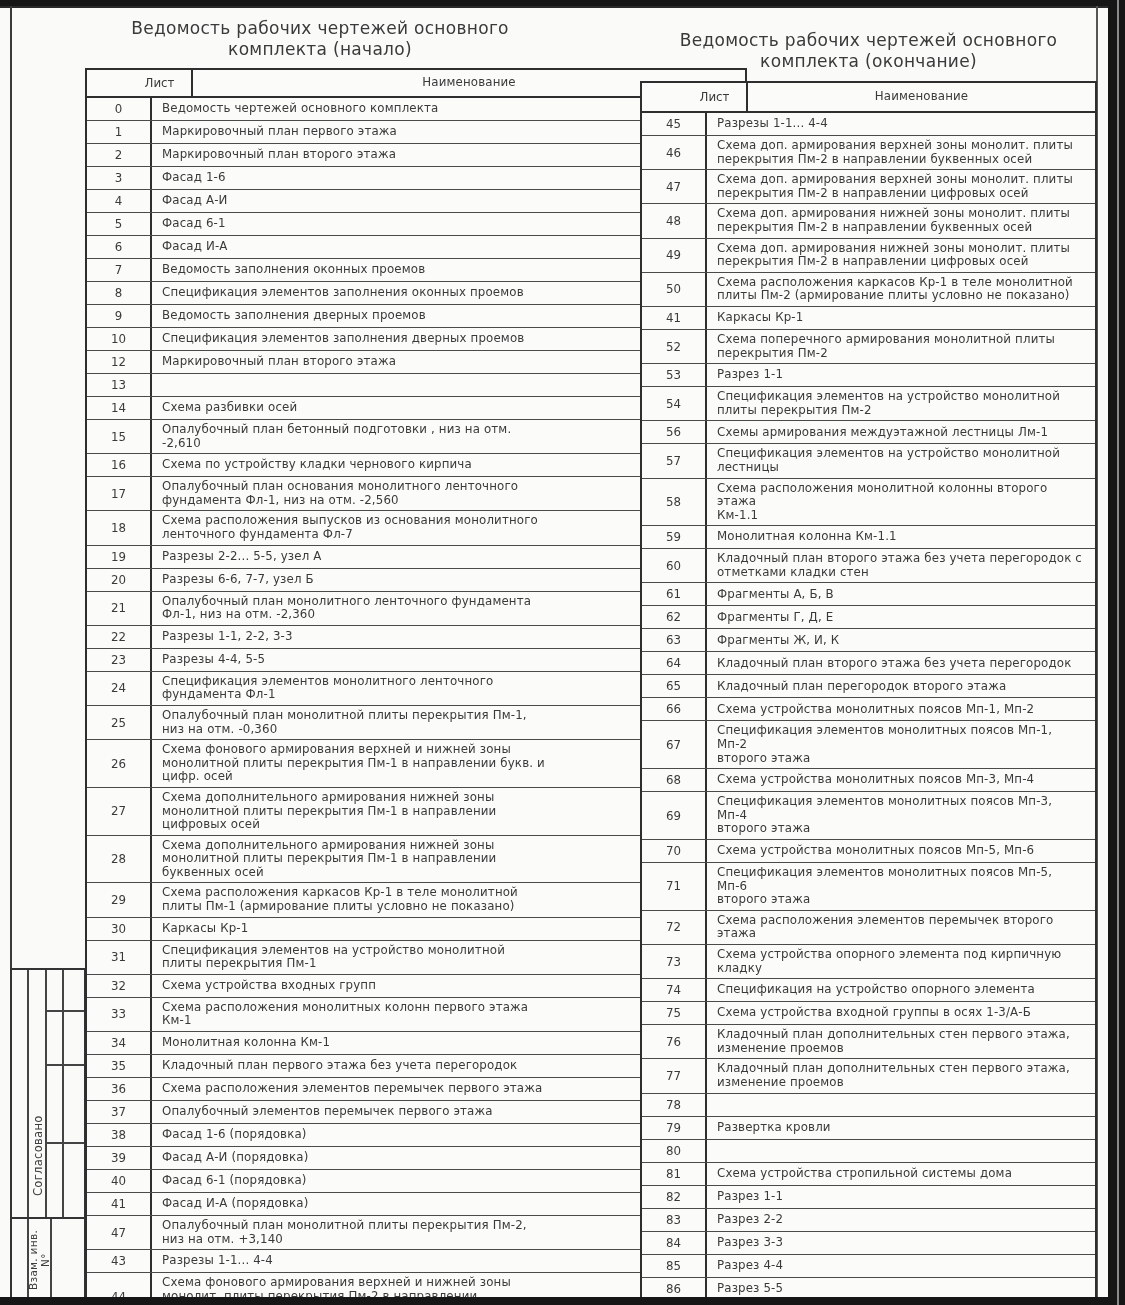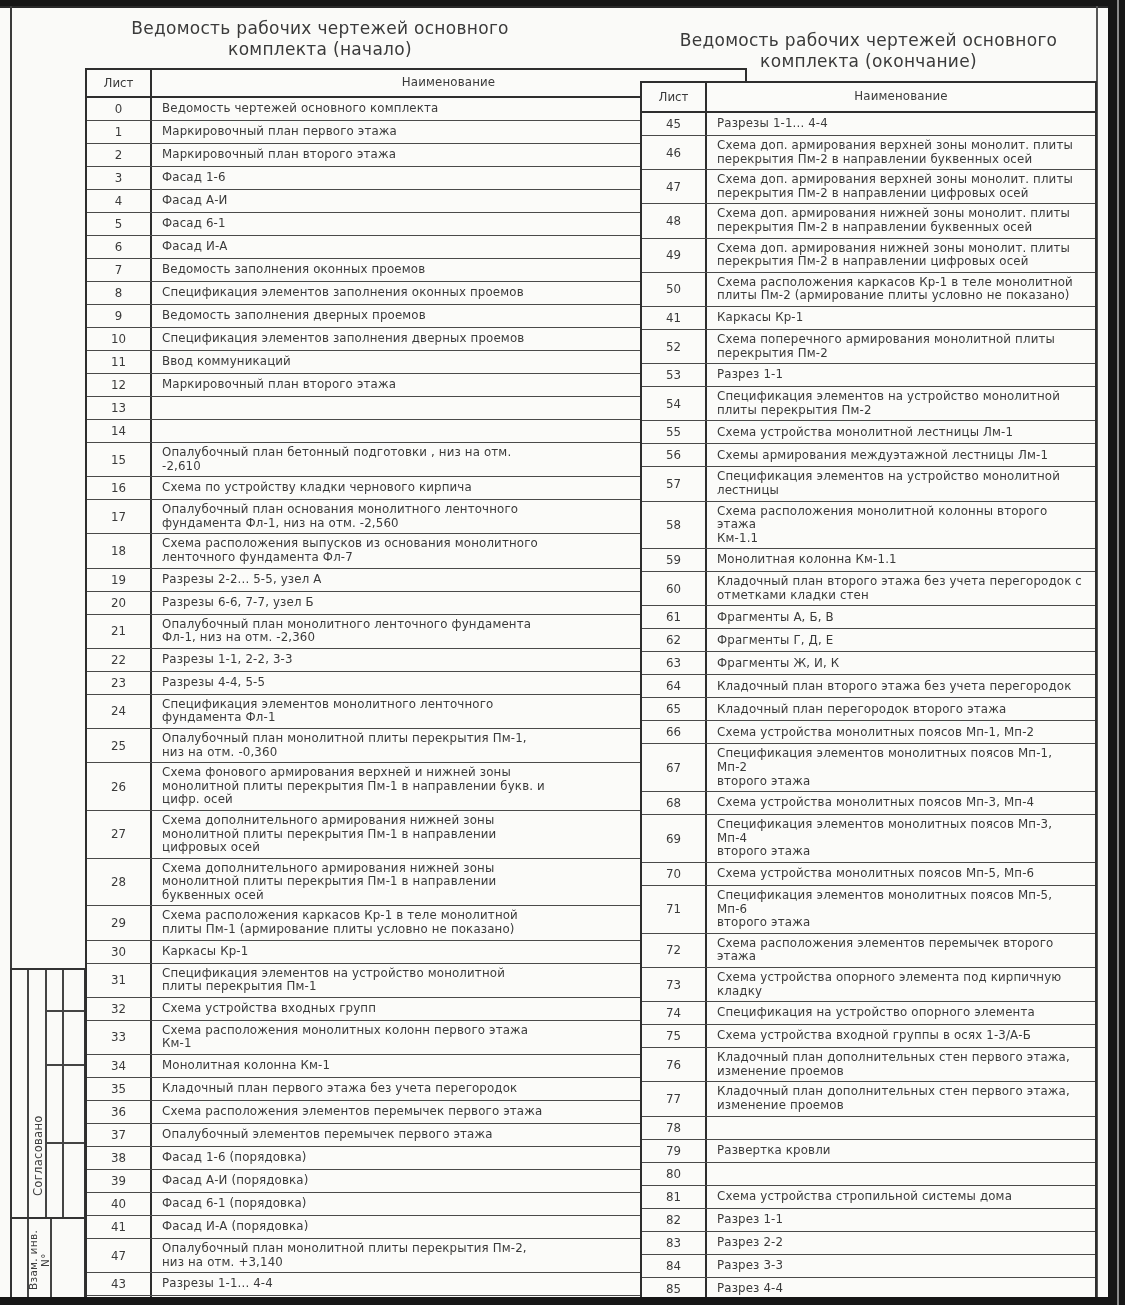--- a/index.html
+++ b/index.html
@@ -47,21 +47,21 @@
   .title-start{left:85px;top:12px;width:470px;}
   .title-end{left:640px;top:24px;width:457px;}
   .tbl{
     position:absolute;border:2.5px solid #2e2e2e;box-sizing:border-box;
     background:#fbfbf9;
   }
   .tbl-start{left:85px;top:62px;width:662px;}
   .tbl-end{left:640px;top:75px;width:457px;}
   .thead{
     display:flex;height:26px;border-bottom:2.5px solid #2e2e2e;
-    font-size:13px;align-items:stretch;
+    font-size:13px;align-items:stretch;padding-left:41px;
   }
   .thead .c-sheet,.thead .c-name{display:flex;align-items:center;justify-content:center;}
   .c-sheet{
     width:65px;flex:none;border-right:2px solid #2e2e2e;box-sizing:border-box;
     display:flex;align-items:center;justify-content:center;
     font-size:11.8px;
   }
   .c-name{
     flex:1;padding:3px 10px;box-sizing:border-box;
     font-size:11.8px;line-height:13.6px;white-space:pre-line;
@@ -140,32 +140,29 @@
         </div>
         <div class="trow">
           <div class="c-sheet">9</div>
           <div class="c-name">Ведомость заполнения дверных проемов</div>
         </div>
         <div class="trow">
           <div class="c-sheet">10</div>
           <div class="c-name">Спецификация элементов  заполнения  дверных проемов</div>
         </div>
         <div class="trow">
-          <div class="c-sheet">11</div>
-          <div class="c-name">Ввод коммуникаций</div>
-        </div>
-        <div class="trow">
           <div class="c-sheet">12</div>
           <div class="c-name">Маркировочный план второго этажа</div>
         </div>
         <div class="trow">
           <div class="c-sheet">13</div>
         </div>
         <div class="trow">
           <div class="c-sheet">14</div>
+          <div class="c-name">Схема разбивки осей</div>
         </div>
         <div class="trow">
           <div class="c-sheet">15</div>
           <div class="c-name">Опалубочный план бетонный  подготовки , низ на отм.
 -2,610</div>
         </div>
         <div class="trow">
           <div class="c-sheet">16</div>
           <div class="c-name">Схема по устройству кладки  чернового кирпича</div>
         </div>
@@ -350,24 +347,20 @@
         <div class="trow">
           <div class="c-sheet">53</div>
           <div class="c-name">Разрез 1-1</div>
         </div>
         <div class="trow">
           <div class="c-sheet">54</div>
           <div class="c-name">Спецификация элементов на устройство  монолитной
 плиты перекрытия Пм-2</div>
         </div>
         <div class="trow">
-          <div class="c-sheet">55</div>
-          <div class="c-name">Схема устройства монолитной лестницы Лм-1</div>
-        </div>
-        <div class="trow">
           <div class="c-sheet">56</div>
           <div class="c-name">Схемы армирования  междуэтажной лестницы Лм-1</div>
         </div>
         <div class="trow">
           <div class="c-sheet">57</div>
           <div class="c-name">Спецификация элементов на  устройство монолитной
 лестницы</div>
         </div>
         <div class="trow">
           <div class="c-sheet">58</div>

